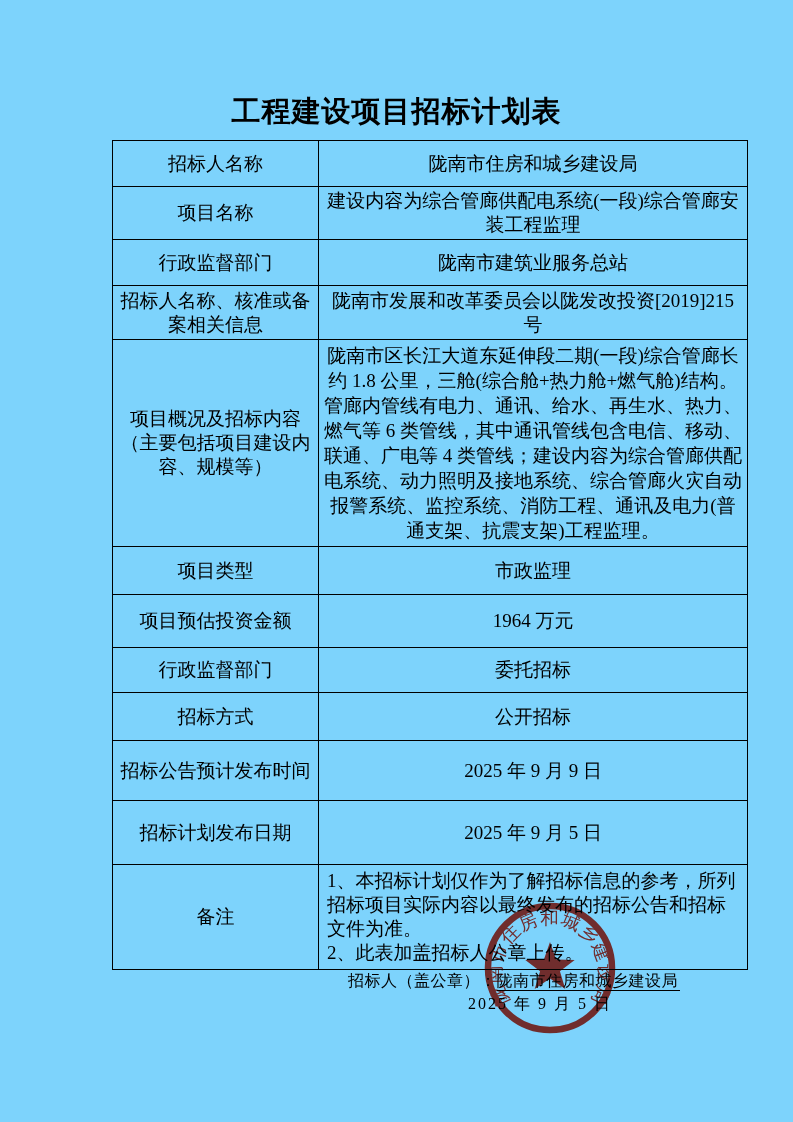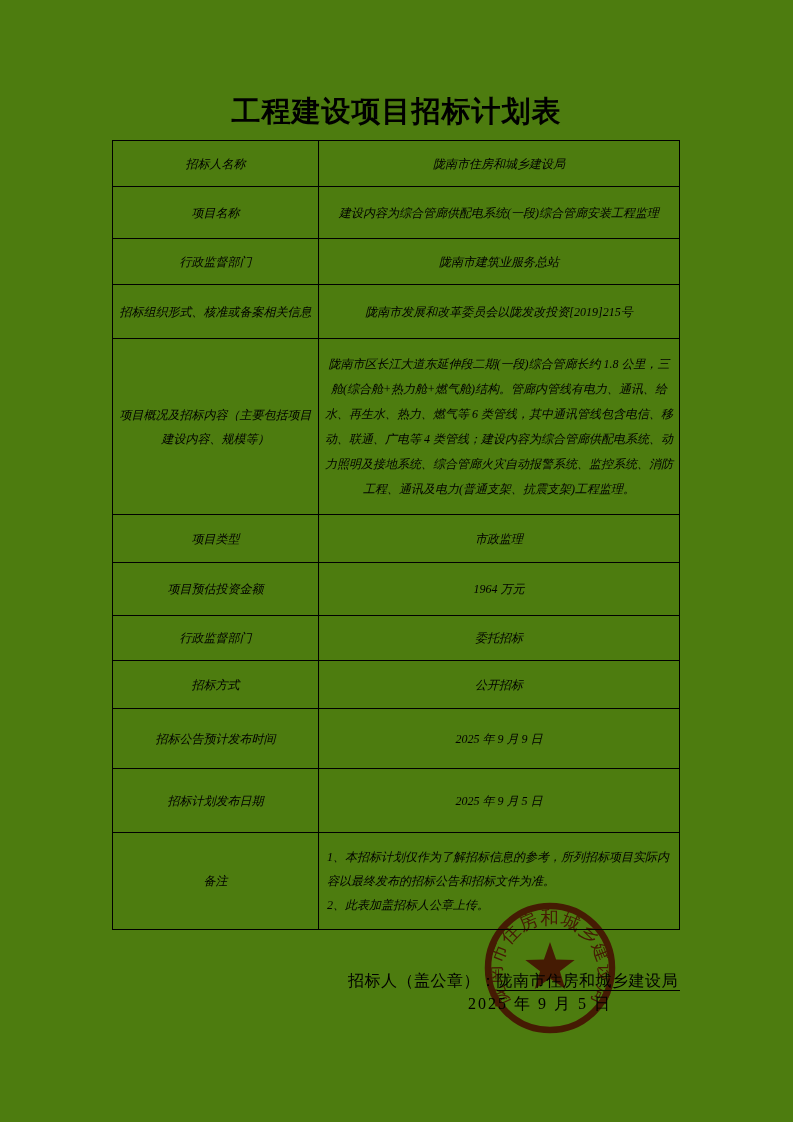--- a/index.html
+++ b/index.html
@@ -1,40 +1,39 @@
 <!DOCTYPE html>
 <html><head>
 <meta charset="utf-8">
 <style>
   html,body{margin:0;padding:0;background:#ffffff;}
   .page{
     position:relative;
     width:793px;height:1122px;
-    background:#4d7c0f;
+    background:#7dd3fc;
     font-family:"Liberation Serif","DejaVu Serif",serif;
     color:#000;
     overflow:hidden;
   }
   .doc-title{
     margin:0;
     position:absolute;
     top:92px;left:0;width:793px;
     text-align:center;
     font-size:29px;
     font-weight:bold;
     letter-spacing:1px;
   }
   table.plan{
     position:absolute;
     top:140px;left:112px;
-    width:568px;
+    width:636px;
     border-collapse:collapse;
     table-layout:fixed;
-    font-size:12px;
-    font-style:italic;
+    font-size:19px;
   }
   table.plan td{
     border:1.5px solid #000;
     vertical-align:middle;
     padding:2px 6px;
     line-height:24px;
   }
   td.lbl{
     width:193px;
     text-align:center;
@@ -107,21 +106,21 @@
       </tr>
       <tr class="r2">
         <td class="lbl">项目名称</td>
         <td class="val">建设内容为综合管廊供配电系统(一段)综合管廊安装工程监理</td>
       </tr>
       <tr class="r3">
         <td class="lbl">行政监督部门</td>
         <td class="val">陇南市建筑业服务总站</td>
       </tr>
       <tr class="r4">
-        <td class="lbl">招标组织形式、核准或备案相关信息</td>
+        <td class="lbl">招标人名称、核准或备案相关信息</td>
         <td class="val">陇南市发展和改革委员会以陇发改投资[2019]215号</td>
       </tr>
       <tr class="r5">
         <td class="lbl">项目概况及招标内容（主要包括项目建设内容、规模等）</td>
         <td class="val">陇南市区长江大道东延伸段二期(一段)综合管廊长约 1.8 公里，三舱(综合舱+热力舱+燃气舱)结构。管廊内管线有电力、通讯、给水、再生水、热力、燃气等 6 类管线，其中通讯管线包含电信、移动、联通、广电等 4 类管线；建设内容为综合管廊供配电系统、动力照明及接地系统、综合管廊火灾自动报警系统、监控系统、消防工程、通讯及电力(普通支架、抗震支架)工程监理。</td>
       </tr>
       <tr class="r6">
         <td class="lbl">项目类型</td>
         <td class="val">市政监理</td>
       </tr>

